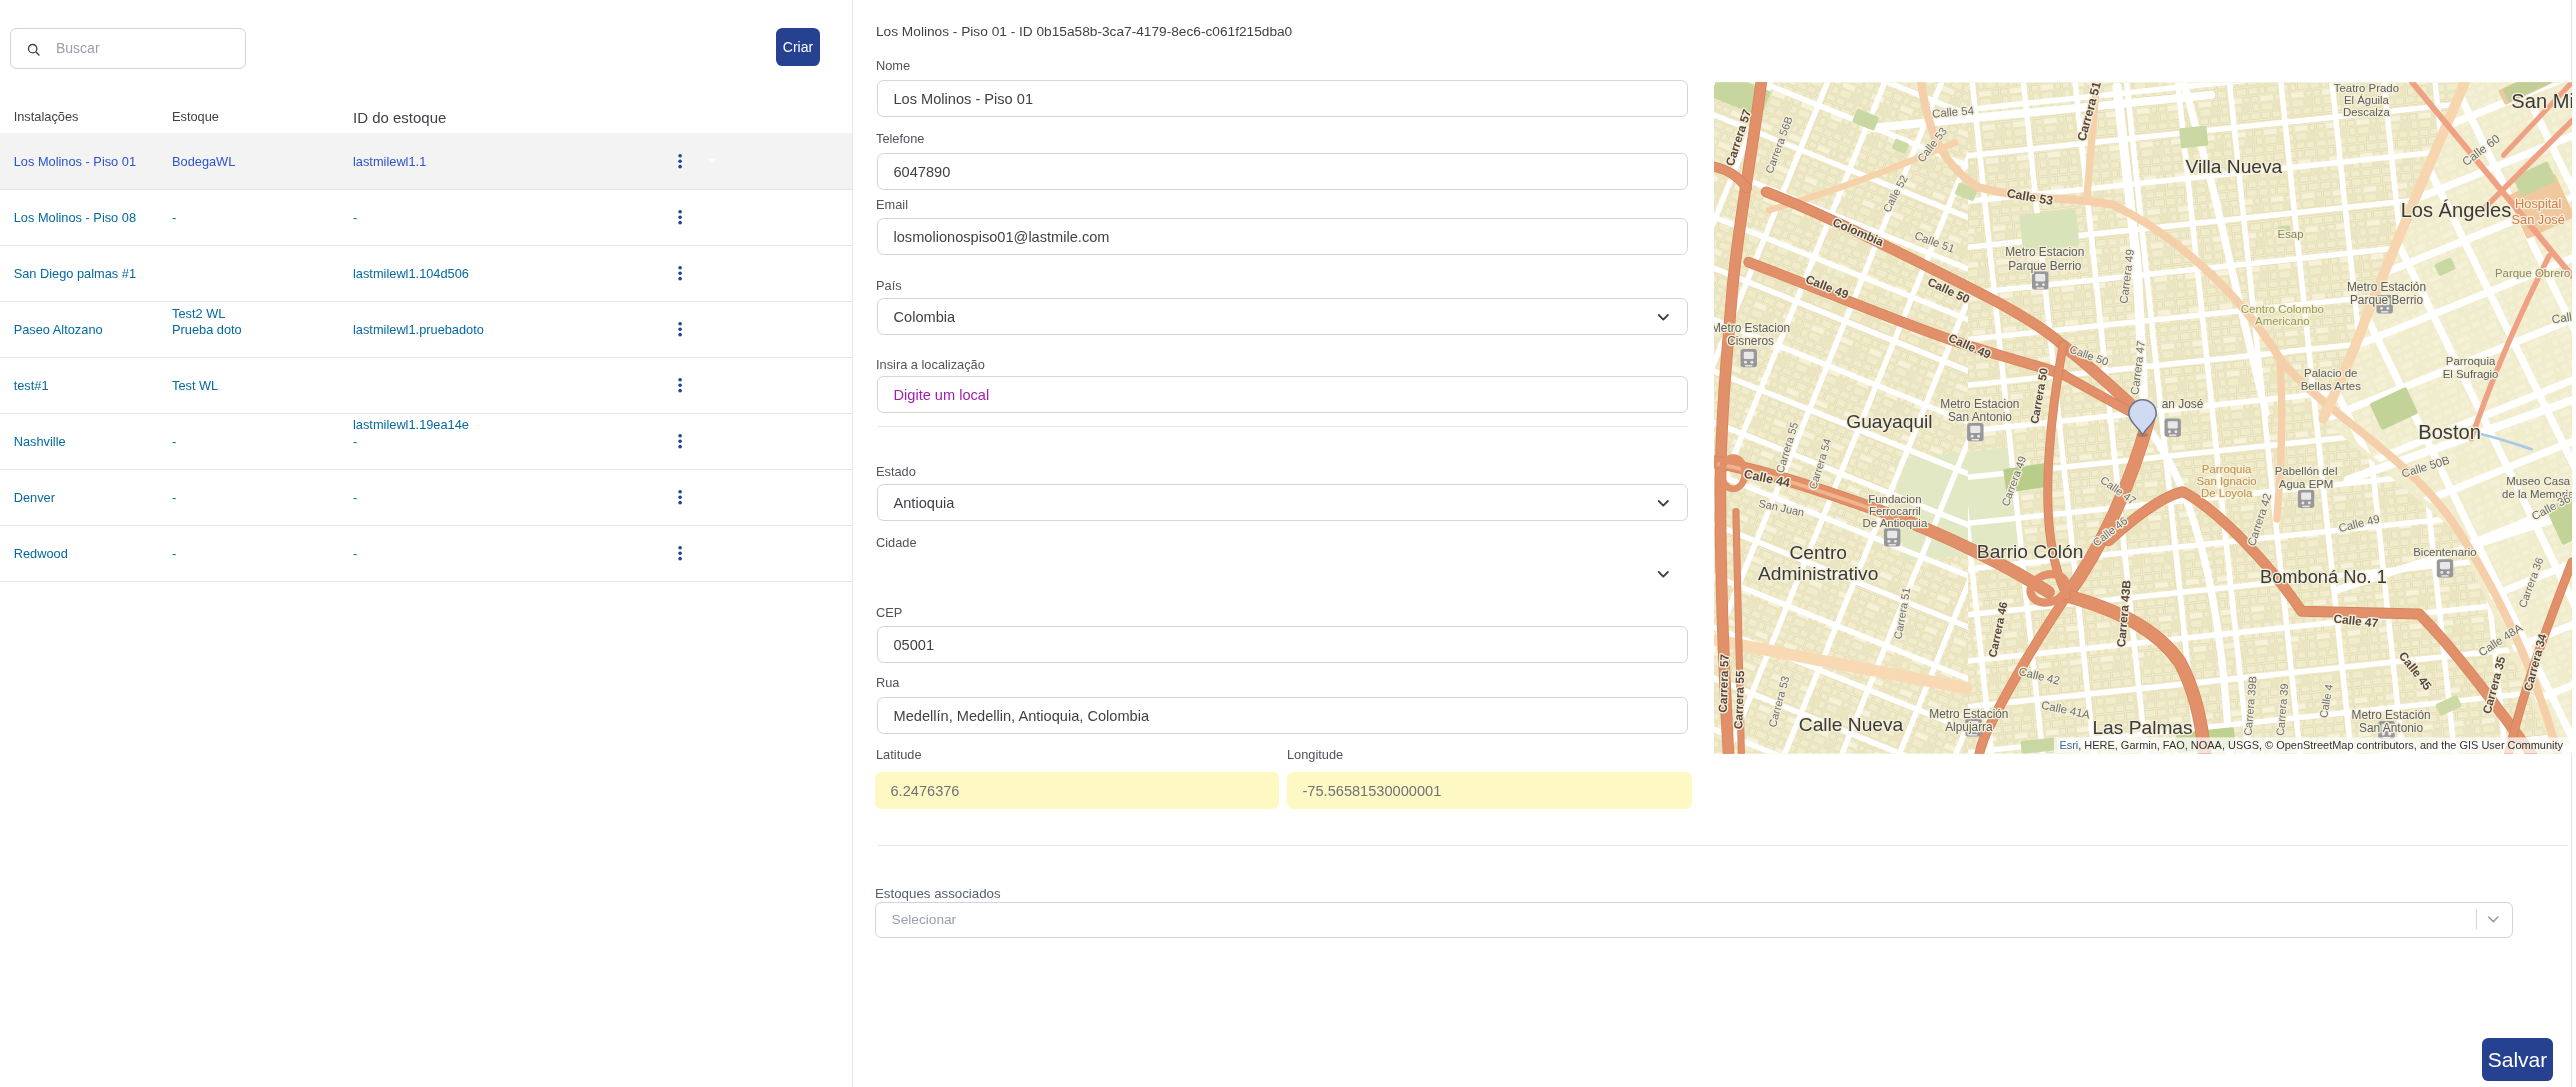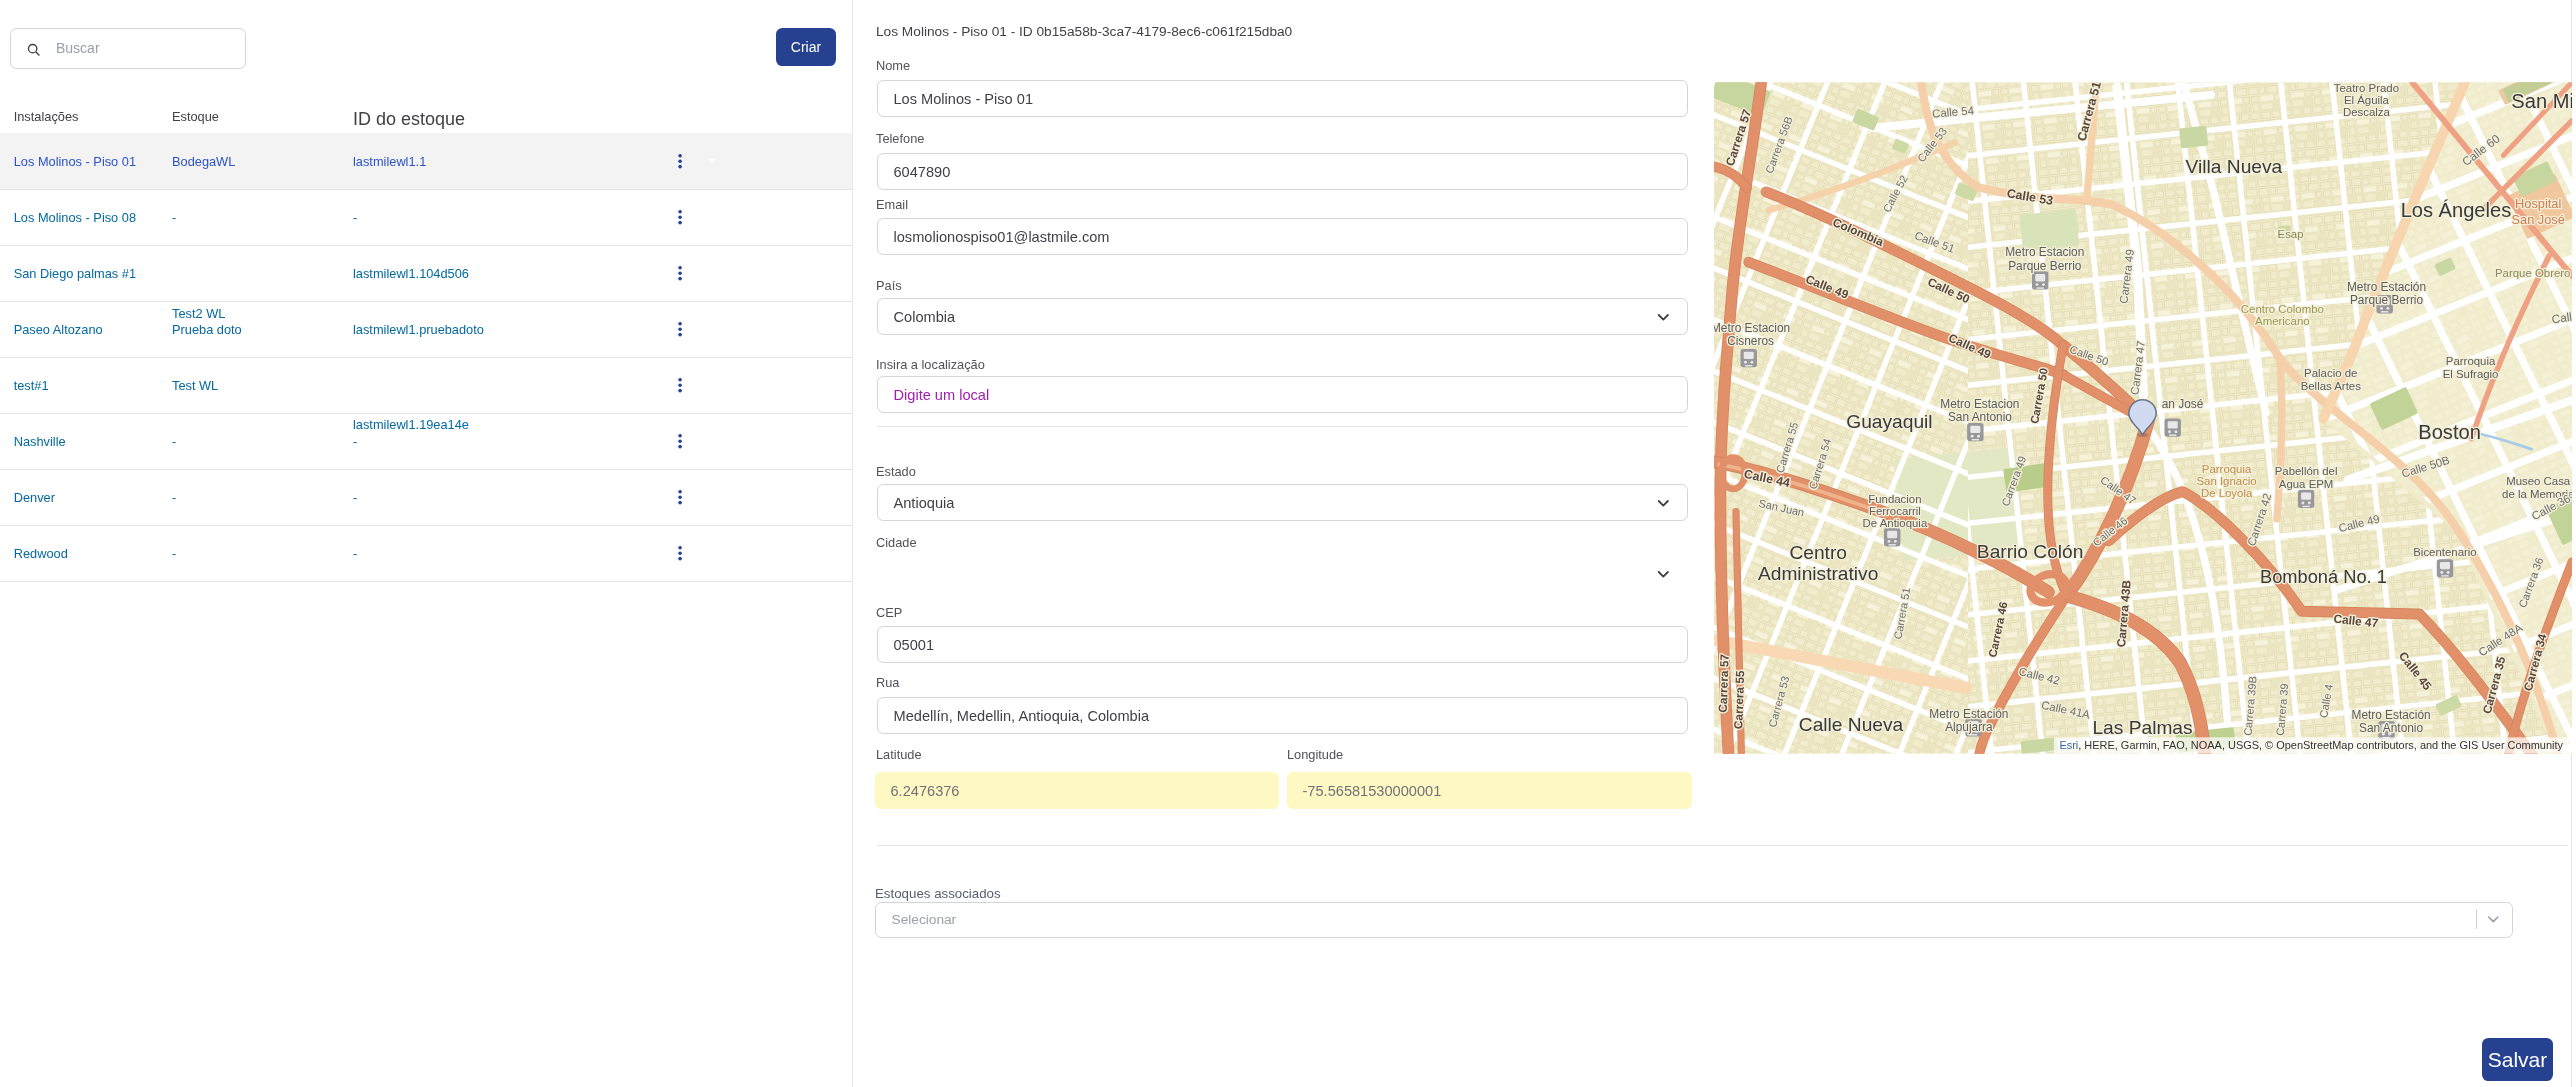--- a/index.html
+++ b/index.html
@@ -20,25 +20,25 @@
 <body>
 <div id="page">
 
   <div class="abs" style="left:10px; top:28px; width:236px; height:41px; border:1.4px solid #d4d4d8; border-radius:6.4px;">
     <svg style="position:absolute; left:15.5px; top:13.7px;" width="13.7" height="13.7" viewBox="0 0 15 15" fill="none" stroke="#3f3f46" stroke-width="1.5">
         <circle cx="6.2" cy="6.2" r="4.6"></circle>
         <line x1="9.8" y1="9.8" x2="13.6" y2="13.6"></line>
       </svg>
     <div style="position:absolute; left:45px; top:0; height:38px; display:flex; align-items:center; font-size:14px; color:#9aa1ac;">Buscar</div>
   </div>
-  <div class="btn" style="left:776px; top:28px; width:60px; height:38px; font-size:14px;">Criar</div>
+  <div class="btn" style="left:776px; top:28px; width:44px; height:38px; font-size:14px;">Criar</div>
 
   <div class="abs" style="left:13.7px; top:109px; font-size:12.8px; color:#3f3f46;">Instalações</div>
   <div class="abs" style="left:172px; top:109px; font-size:12.8px; color:#3f3f46;">Estoque</div>
-  <div class="abs" style="left:353px; top:109px; font-size:18px; color:#3f3f46;text-align:right;">ID do estoque</div>
+  <div class="abs" style="left:353px; top:109px; font-size:15px; color:#3f3f46;text-align:right;">ID do estoque</div>
 
   <div id="rows">
       <div class="abs" style="left:0;top:133px;width:852px;height:56px;background:#f3f3f4;"></div>
       <div class="abs" style="left:0;top:189px;width:852px;height:0.9px;background:#e4e4e7;"></div>
       <div class="cell link" style="left:13.7px;top:133px;height:56px;display:flex;align-items:center;">Los Molinos - Piso 01</div>
       <div class="cell link" style="left:172px;top:133px;height:56px;display:flex;align-items:center;">BodegaWL</div>
       <div class="cell link" style="left:353px;top:133px;height:56px;display:flex;align-items:center;">lastmilewl1.1</div>
       <svg class="abs" style="left:676px;top:153px;" width="8.2" height="16.4" viewBox="0 0 9 18">
         <circle cx="4.5" cy="3" r="2" fill="#254190"></circle>
         <circle cx="4.5" cy="9" r="2" fill="#254190"></circle>

